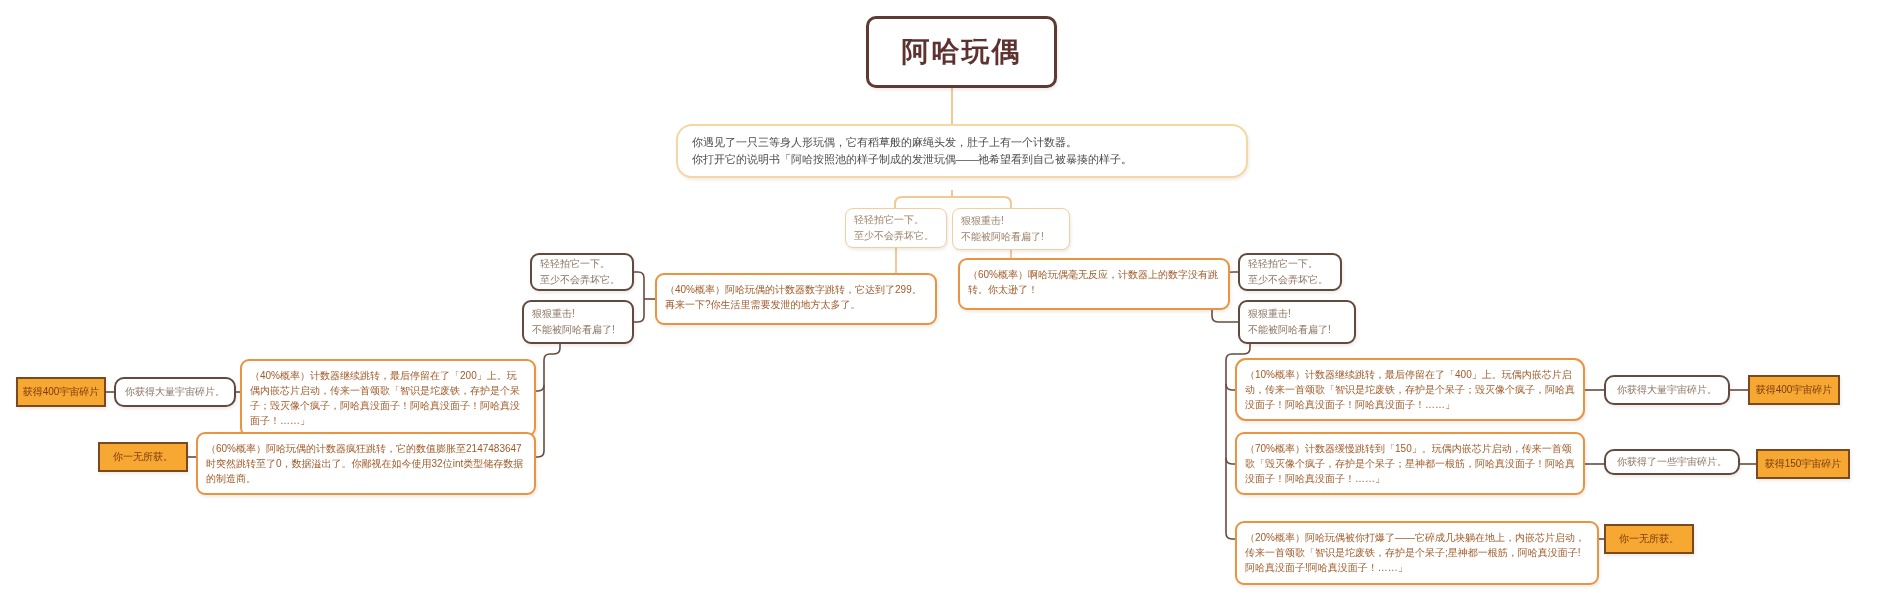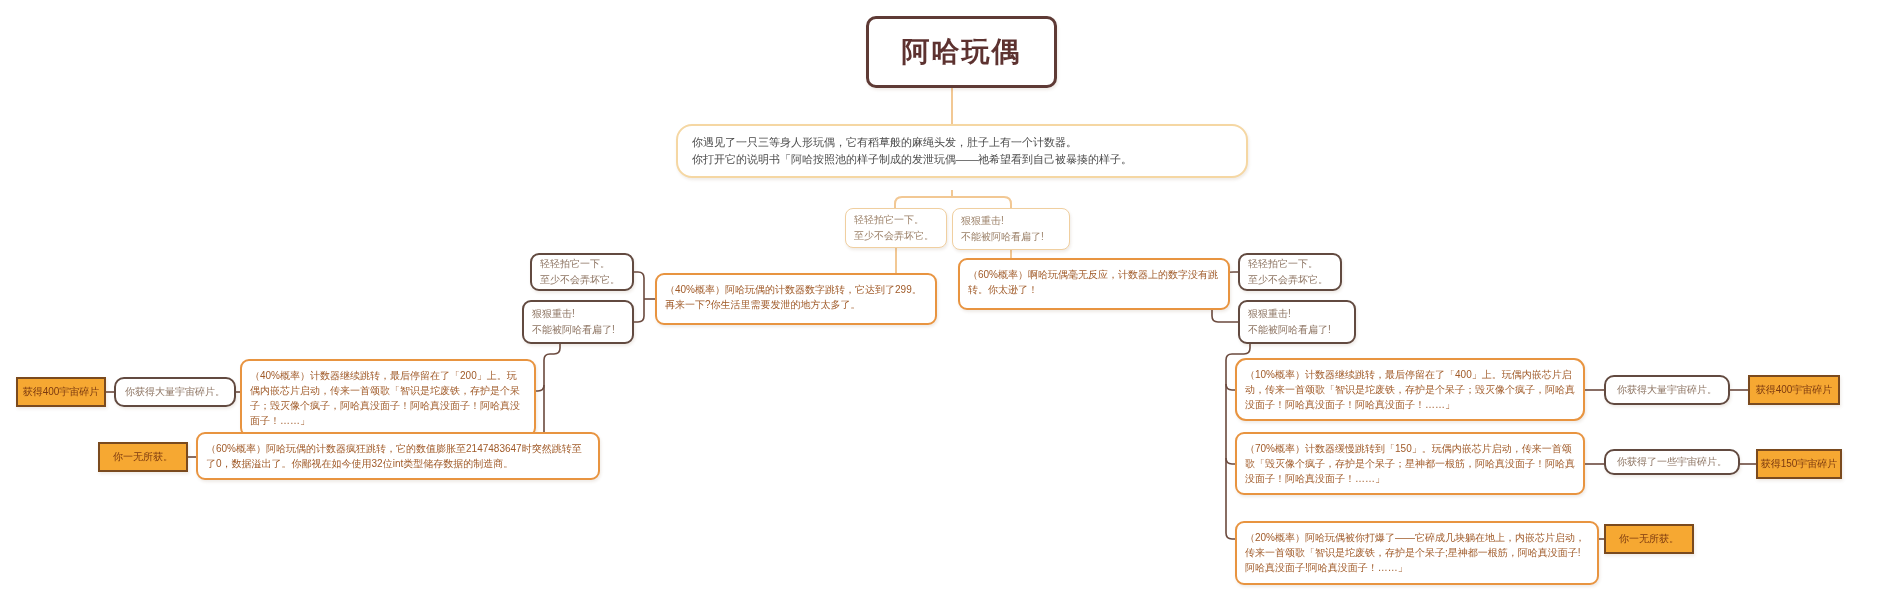--- a/index.html
+++ b/index.html
@@ -116,27 +116,27 @@
   </div>
   <div class="node choice-dark" style="left:1238px;top:300px;width:118px;height:44px;">
     <span>狠狠重击!</span>
     <span class="line2">不能被阿哈看扁了!</span>
   </div>
 
   <div class="node outcome" style="left:240px;top:359px;width:296px;min-height:64px;">（40%概率）计数器继续跳转，最后停留在了「200」上。玩偶内嵌芯片启动，传来一首颂歌「智识是坨废铁，存护是个呆子；毁灭像个疯子，阿哈真没面子！阿哈真没面子！阿哈真没面子！……」</div>
   <div class="node endpoint" style="left:114px;top:377px;width:122px;height:30px;">你获得大量宇宙碎片。</div>
   <div class="node badge" style="left:16px;top:377px;width:90px;height:30px;">获得400宇宙碎片</div>
 
-  <div class="node outcome" style="left:196px;top:432px;width:404px;min-height:48px;">（60%概率）阿哈玩偶的计数器疯狂跳转，它的数值膨胀至2147483647时突然跳转至了0，数据溢出了。你鄙视在如今使用32位int类型储存数据的制造商。</div>
+  <div class="node outcome" style="left:196px;top:432px;width:340px;min-height:48px;">（60%概率）阿哈玩偶的计数器疯狂跳转，它的数值膨胀至2147483647时突然跳转至了0，数据溢出了。你鄙视在如今使用32位int类型储存数据的制造商。</div>
   <div class="node badge" style="left:98px;top:442px;width:90px;height:30px;">你一无所获。</div>
 
   <div class="node outcome" style="left:1235px;top:358px;width:350px;min-height:62px;border-radius:11px;">（10%概率）计数器继续跳转，最后停留在了「400」上。玩偶内嵌芯片启动，传来一首颂歌「智识是坨废铁，存护是个呆子；毁灭像个疯子，阿哈真没面子！阿哈真没面子！阿哈真没面子！……」</div>
   <div class="node endpoint" style="left:1604px;top:375px;width:126px;height:30px;">你获得大量宇宙碎片。</div>
   <div class="node badge" style="left:1748px;top:375px;width:92px;height:30px;">获得400宇宙碎片</div>
 
   <div class="node outcome" style="left:1235px;top:432px;width:350px;min-height:62px;">（70%概率）计数器缓慢跳转到「150」。玩偶内嵌芯片启动，传来一首颂歌「毁灭像个疯子，存护是个呆子；星神都一根筋，阿哈真没面子！阿哈真没面子！阿哈真没面子！……」</div>
   <div class="node endpoint" style="left:1604px;top:449px;width:136px;height:26px;">你获得了一些宇宙碎片。</div>
-  <div class="node badge" style="left:1756px;top:449px;width:86px;height:30px;">获得150宇宙碎片</div>
+  <div class="node badge" style="left:1756px;top:449px;width:94px;height:30px;">获得150宇宙碎片</div>
 
   <div class="node outcome" style="left:1235px;top:521px;width:364px;min-height:64px;">（20%概率）阿哈玩偶被你打爆了——它碎成几块躺在地上，内嵌芯片启动，传来一首颂歌「智识是坨废铁，存护是个呆子;星神都一根筋，阿哈真没面子!阿哈真没面子!阿哈真没面子！……」</div>
   <div class="node badge" style="left:1604px;top:524px;width:90px;height:30px;">你一无所获。</div>
 
 </div>
 
 </body></html>

